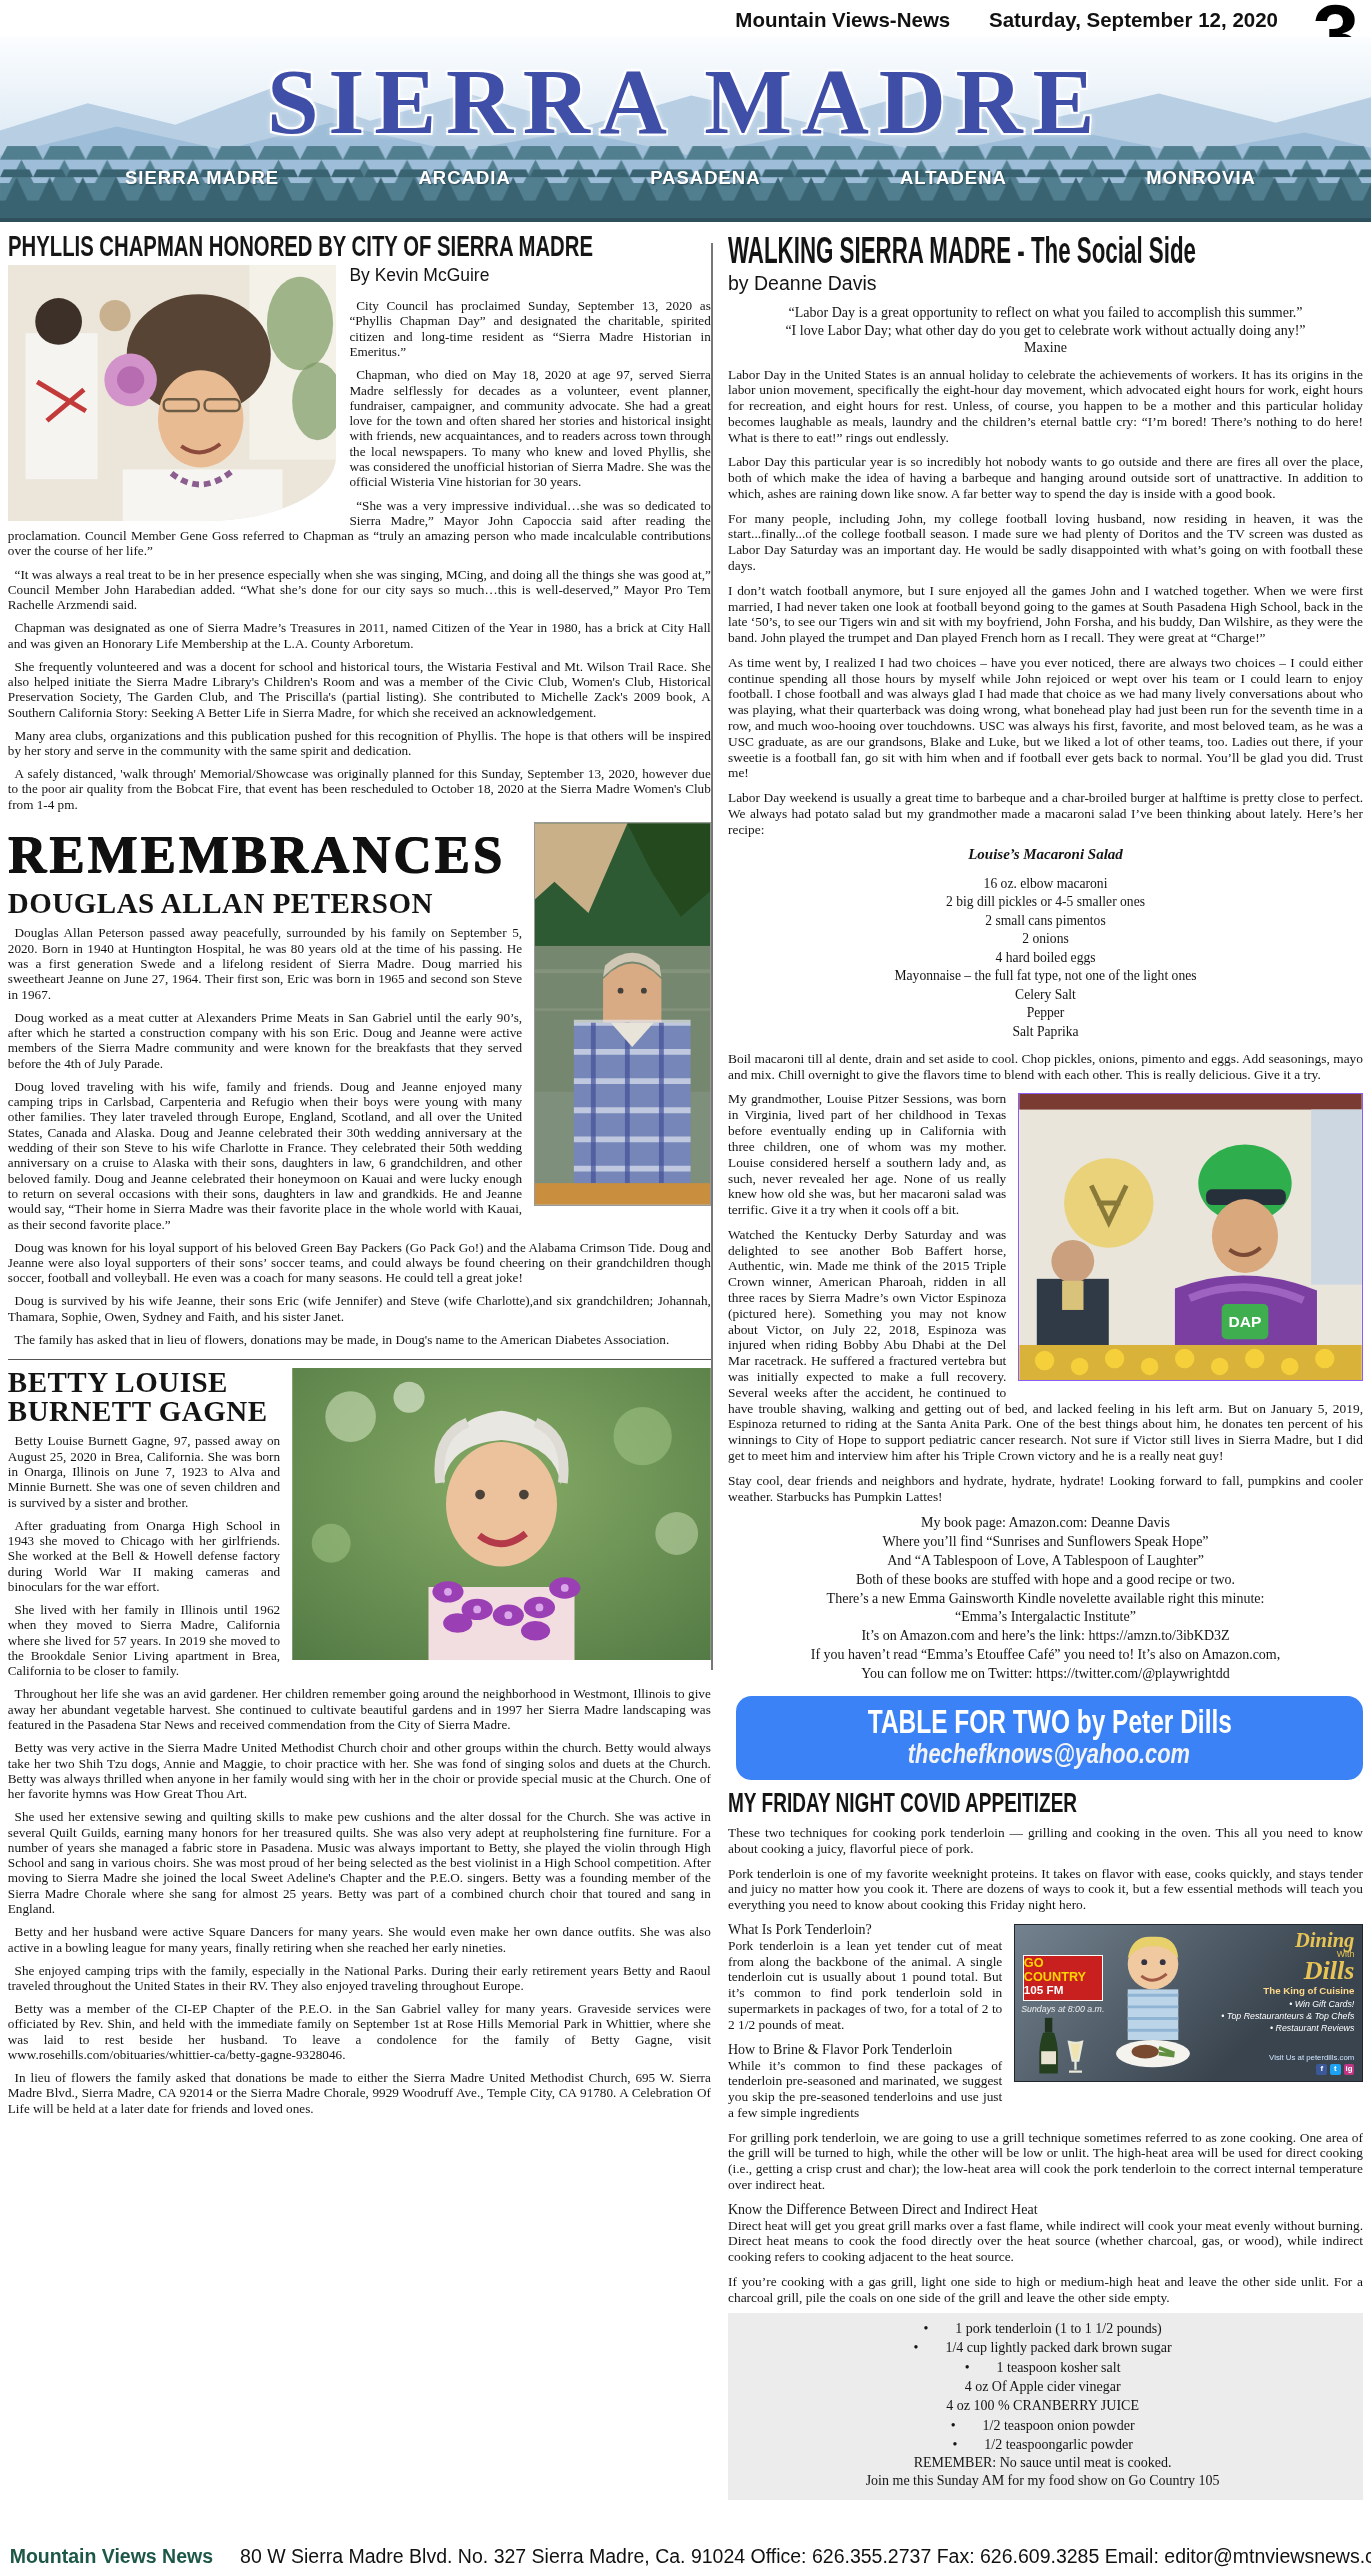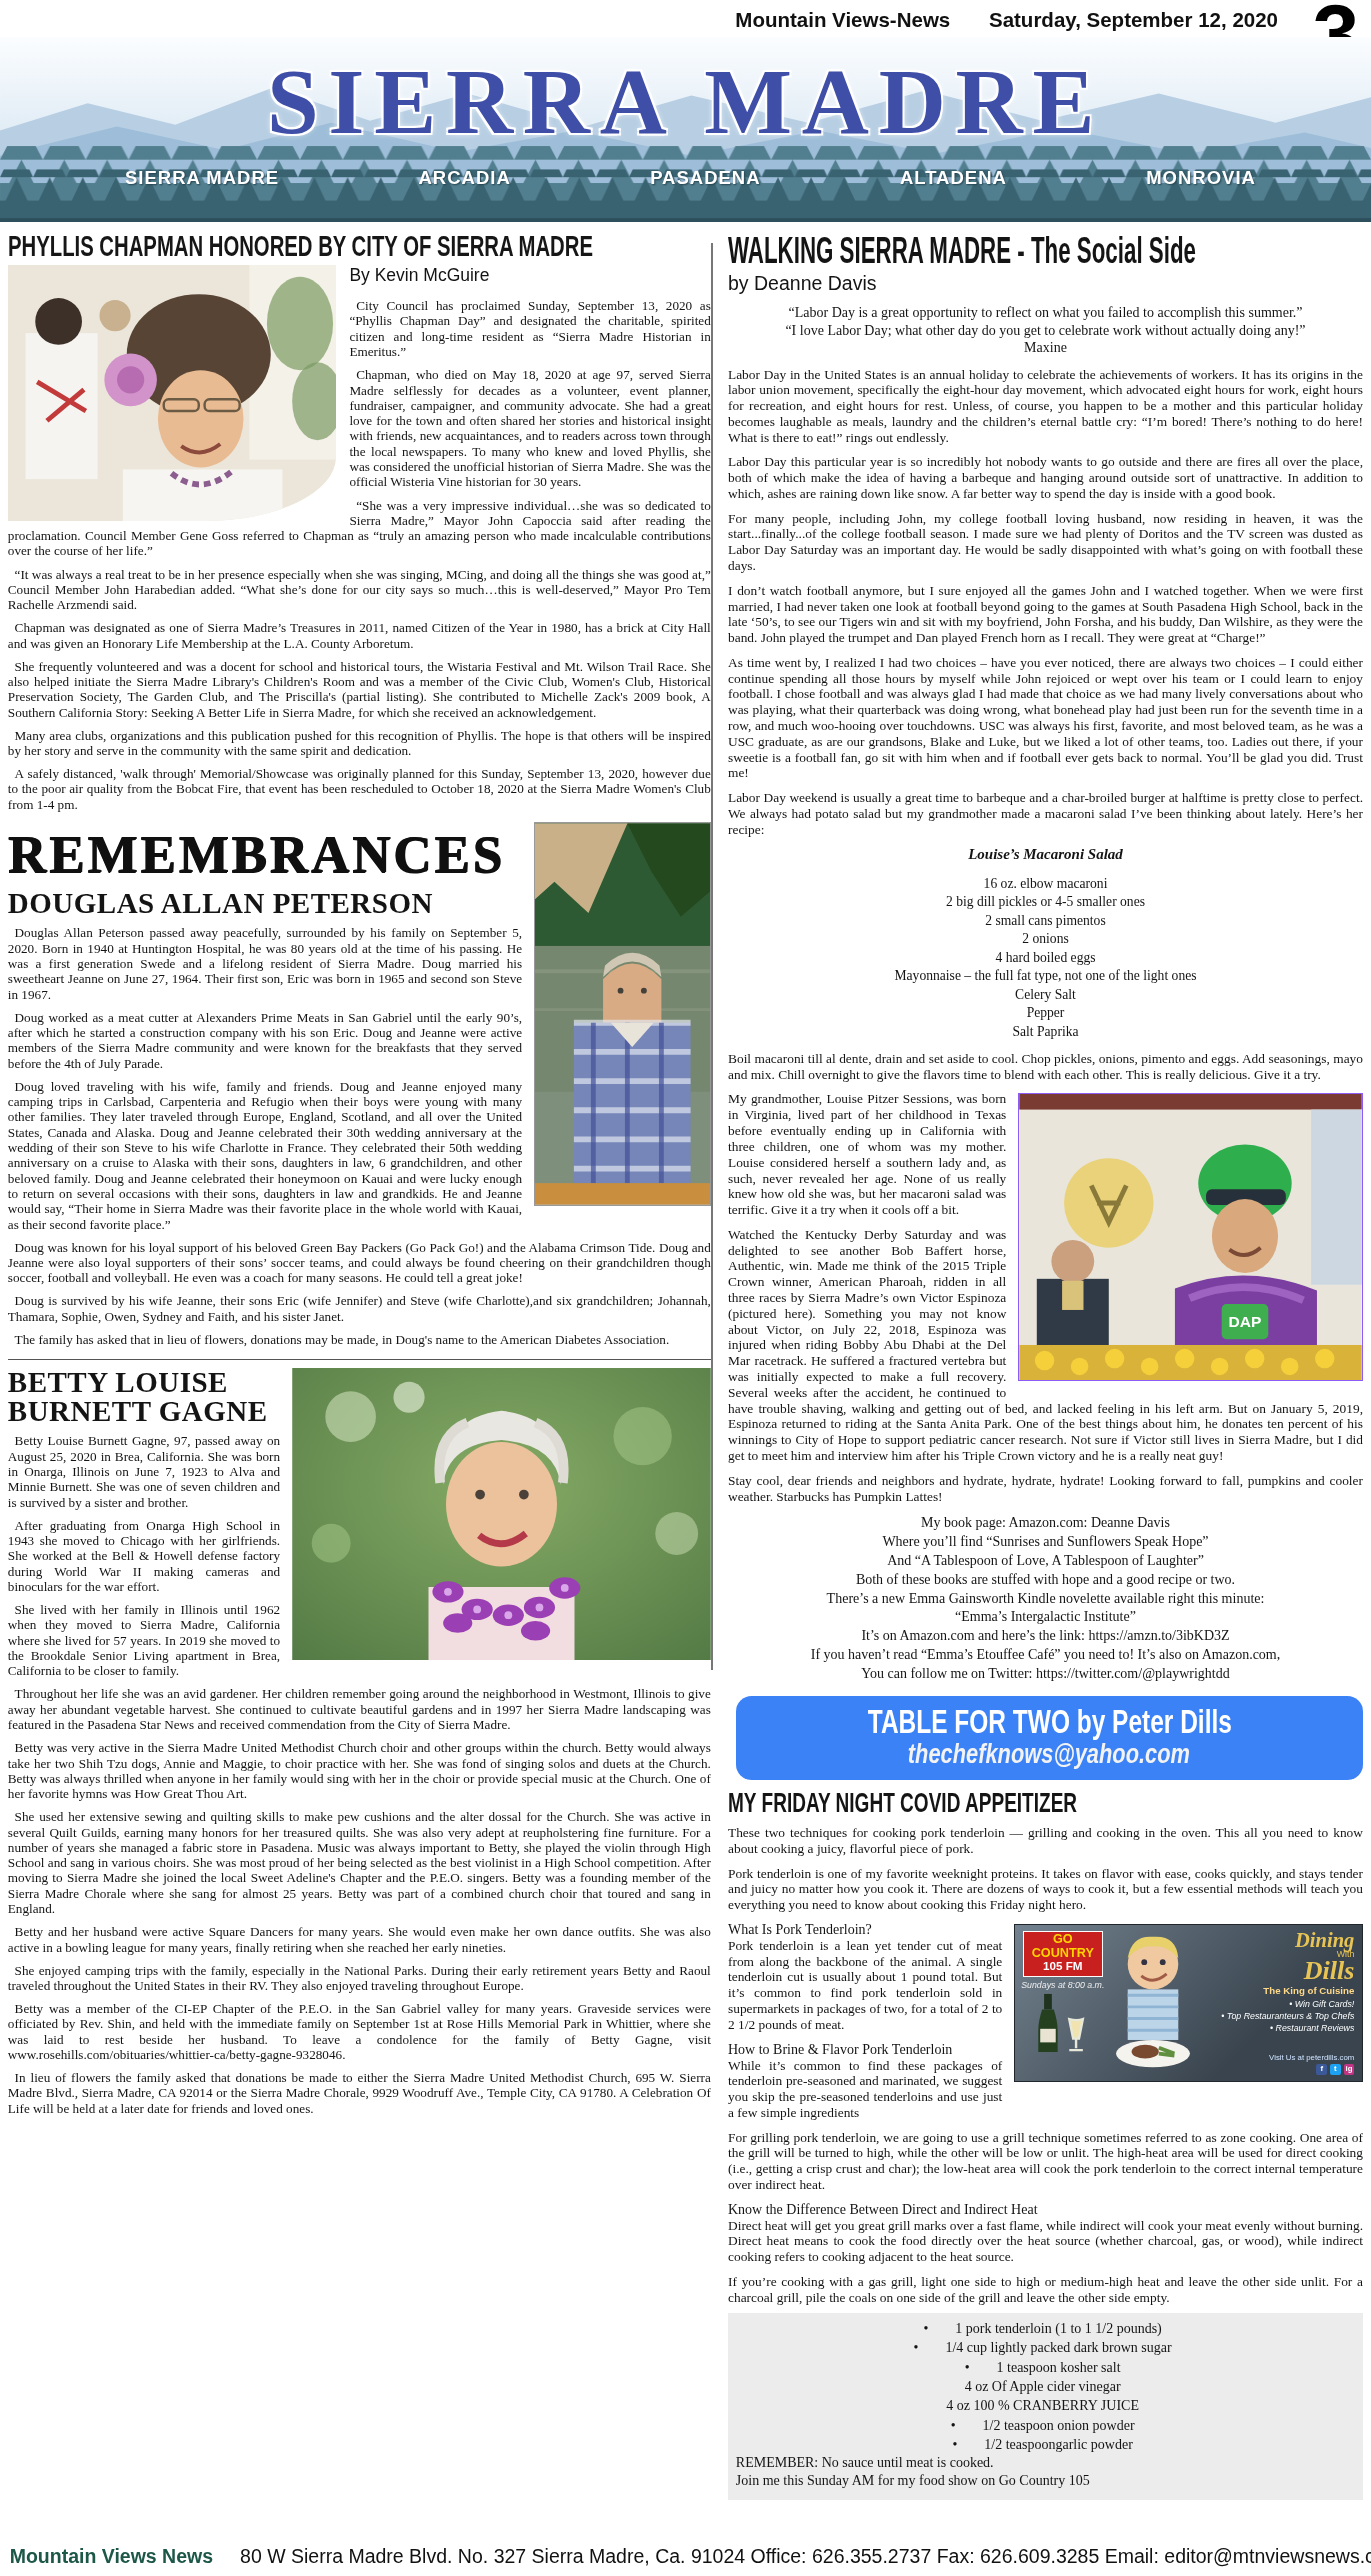--- a/index.html
+++ b/index.html
@@ -64,42 +64,42 @@
   .tft-line2{font-family:"Liberation Sans",sans-serif;font-weight:bold;font-style:italic;
              font-size:28px;line-height:1.1;color:#f3f3f3;}
   .tft-line2 .cx{transform:scaleX(.78);}
   .covid-head{margin:1.9px 0 7.8px;font-family:"Liberation Sans",sans-serif;font-weight:bold;font-size:28px;line-height:1;}
   .covid-head .cx{transform:scaleX(.68);}
   .subhead{font-size:14px;margin:1.9px 0 0;}
   .dills-ad{float:right;width:349px;height:158px;margin:1.9px 0 7.8px 11.7px;box-sizing:border-box;
             background:linear-gradient(135deg,#73828f,#39444e 70%);border:1px solid #20262c;
             display:flex;gap:5.8px;padding:5.8px;color:#fff;font-family:"Liberation Sans",sans-serif;}
   .ad-left{width:84px;display:flex;flex-direction:column;align-items:center;}
-  .go-box{background:#c81f1f;border:1px solid #fff;width:78px;text-align:center;padding:1.9px 0 2.9px;}
+  .go-box{background:#c81f1f;border:1px solid #fff;width:78px;padding:1.9px 0 2.9px;margin-top:24px;}
   .go-line{color:#ffd400;font-weight:bold;font-size:12.7px;line-height:1.05;}
   .go-freq{color:#fff;font-weight:bold;font-size:11.7px;line-height:1.1;}
   .ad-sched{font-style:italic;font-size:8.8px;margin:2.9px 0 1.9px;color:#eee;text-align:center;}
   .ad-center{width:84px;display:flex;align-items:flex-end;justify-content:center;}
   .ad-right{flex:1;text-align:right;padding-right:1.9px;display:flex;flex-direction:column;}
   .ad-dining{font-family:"Liberation Serif",serif;font-style:italic;font-weight:bold;
              font-size:20.5px;color:#e8c455;line-height:.95;}
   .ad-with{font-size:8.8px;color:#e8c455;line-height:1;}
   .ad-dills{font-family:"Liberation Serif",serif;font-style:italic;font-weight:bold;
             font-size:26px;color:#e8c455;line-height:.95;}
   .ad-tag{font-size:9.7px;font-weight:bold;color:#ffd98a;margin:1.9px 0 2.9px;}
   .ad-bullets{font-size:8.8px;font-style:italic;line-height:1.35;color:#fff;}
   .ad-site{font-size:7.8px;color:#cfe3ff;margin-top:auto;}
   .ad-social{display:flex;justify-content:flex-end;gap:2.9px;margin-top:1.9px;}
   .soc{width:10.7px;height:10.7px;font-size:7.8px;font-weight:bold;color:#fff;text-align:center;line-height:10.7px;border-radius:1.9px;}
   .soc-f{background:#3b5998;} .soc-t{background:#1da1f2;} .soc-i{background:#c13584;}
   .gray-box{background:#ececec;margin:7.8px 0 0 -5.8px;padding:5.8px 13.6px 9.7px;}
   .ing2{text-align:center;font-size:14px;line-height:1.38;}
   .ing2.b::before{content:"•";margin-right:27px;}
   .closing{text-align:center;font-size:14px;line-height:1.3;margin-top:7.8px;}
-  .closing2{font-size:14px;line-height:1.3;}
+  .closing2{text-align:center;font-size:14px;line-height:1.3;}
   
   .footer{position:absolute;left:9.7px;right:5.8px;bottom:7.8px;white-space:nowrap;
           font-family:"Liberation Sans",sans-serif;font-size:19.5px;}
   .fname{font-weight:bold;color:#1d5748;margin-right:27px;}
   .faddr{color:#111;}
 </style>
 </head>
 <body>
 
 <div class="page">

